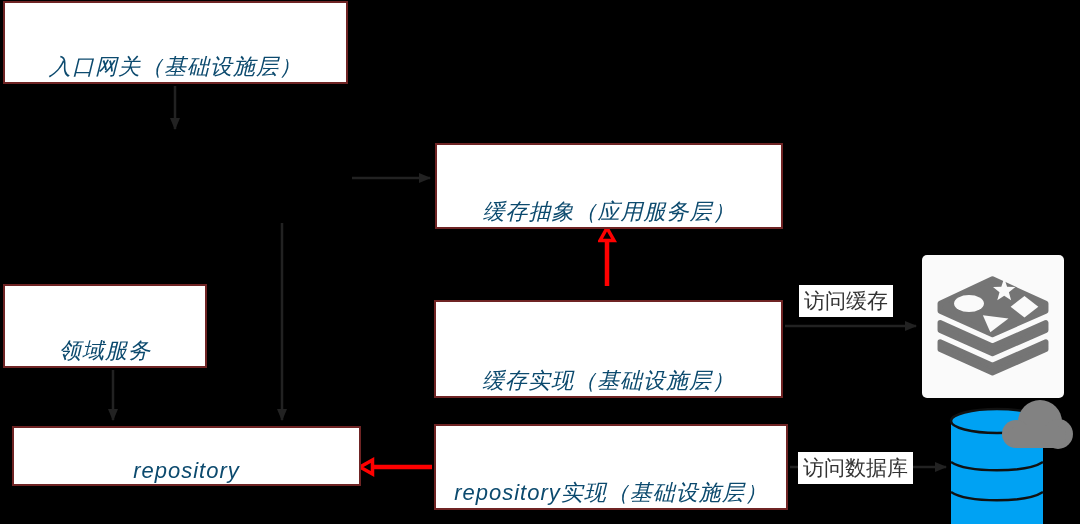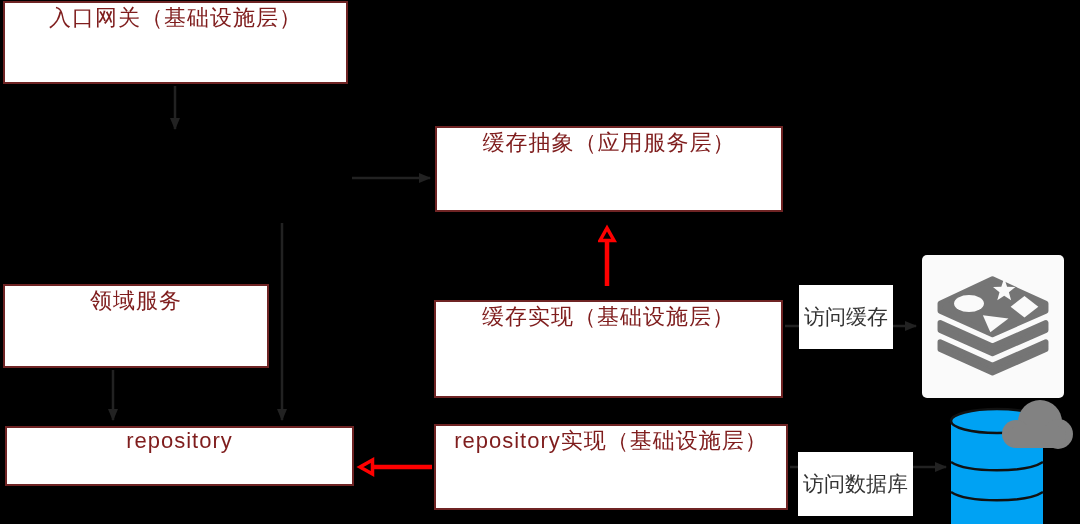--- a/index.html
+++ b/index.html
@@ -5,33 +5,33 @@
   html,body { margin:0; padding:0; background:#000; }
   .canvas {
     position:relative; width:1080px; height:524px;
     background:#000000; overflow:hidden;
     font-family:"Liberation Sans","DejaVu Sans",sans-serif;
   }
   .arrows { position:absolute; left:0; top:0; width:1080px; height:524px; z-index:1; }
   .node {
     position:absolute; box-sizing:border-box; z-index:2;
     background:#ffffff; border:2px solid #6f2424;
-    display:flex; align-items:flex-start; justify-content:center;
-    color:#7f1d1d; font-size:22px; letter-spacing:1px; white-space:nowrap;
+    display:flex; align-items:flex-end; justify-content:center;
+    color:#0c4a6e; font-size:22px; letter-spacing:1px; white-space:nowrap;font-style:italic;
   }
   .n-gateway      { left:3px;   top:1px;   width:345px; height:83px; }
   .n-app          { left:3px;   top:134px; width:347px; height:87px; }
-  .n-domain       { left:3px;   top:284px; width:266px; height:84px; }
-  .n-repo         { left:5px;   top:426px; width:349px; height:60px; }
-  .n-cache-abs    { left:435px; top:126px; width:348px; height:86px; }
+  .n-domain       { left:3px;   top:284px; width:204px; height:84px; }
+  .n-repo         { left:12px;   top:426px; width:349px; height:60px; }
+  .n-cache-abs    { left:435px; top:143px; width:348px; height:86px; }
   .n-cache-impl   { left:434px; top:300px; width:349px; height:98px; }
   .n-repo-impl    { left:434px; top:424px; width:354px; height:86px; }
   .edge-label {
     position:absolute; z-index:3; background:#ffffff; color:#333333;
-    font-size:21px; line-height:26px; padding:19px 5px; white-space:nowrap;
+    font-size:21px; line-height:26px; padding:3px 5px; white-space:nowrap;
   }
   .l-cache { left:799px; top:285px; }
   .l-db    { left:798px; top:424px;margin-top:28px; }
   .redis-card {
     position:absolute; z-index:2; left:922px; top:255px; width:142px; height:143px;
     background:#fafafa; border-radius:5px;
     display:flex; align-items:center; justify-content:center;
   }
   .db-icon { position:absolute; z-index:3; left:948px; top:398px; width:128px; height:126px; }
 </style>

